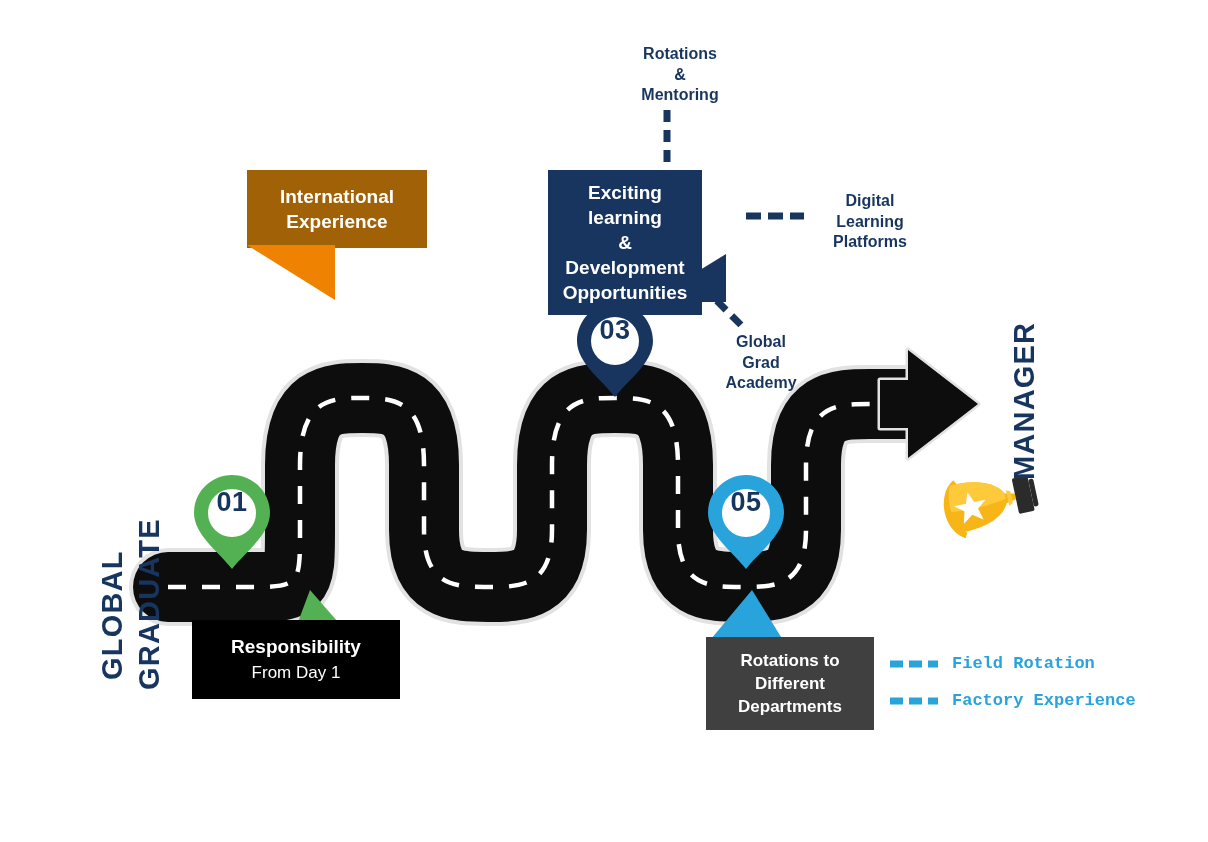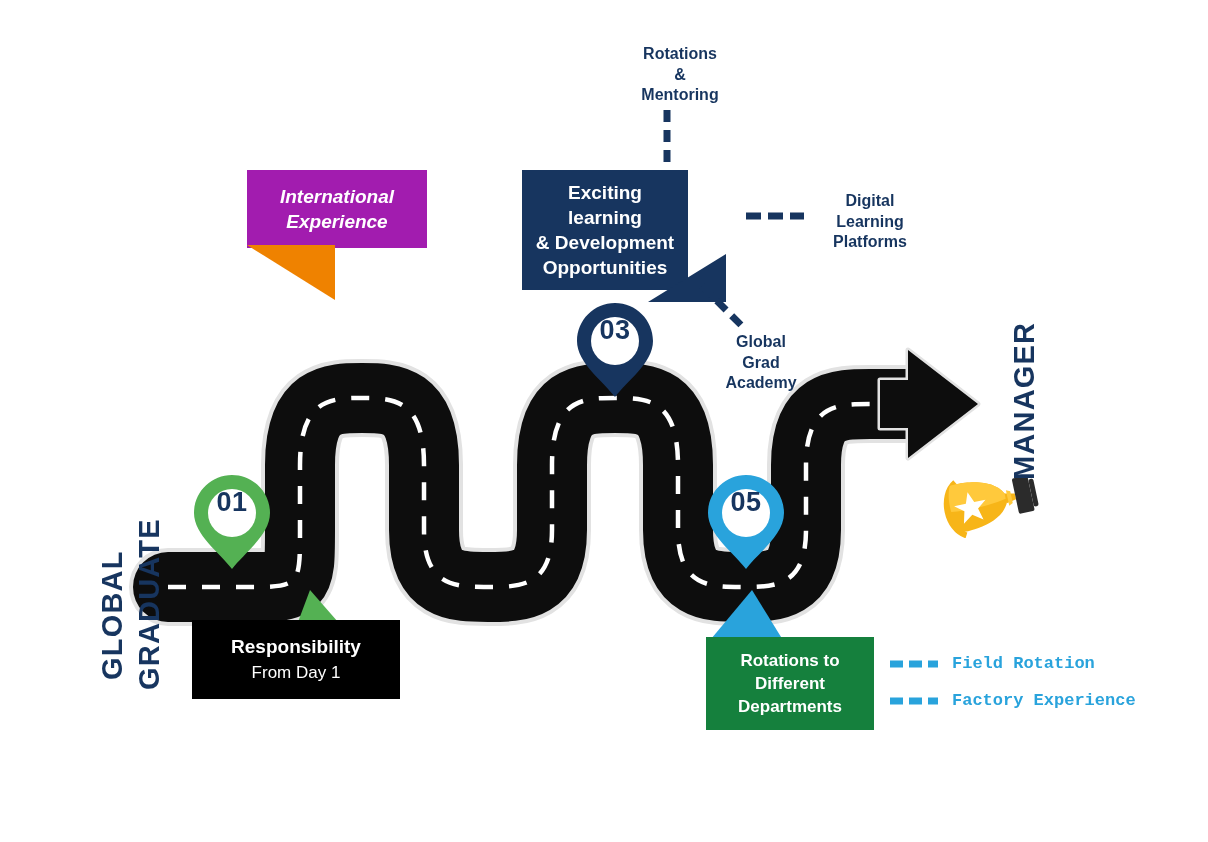--- a/index.html
+++ b/index.html
@@ -177,45 +177,45 @@
   <svg class="abs" style="left:192px; top:590px;" width="180" height="105">
     <polygon points="100,48 118,0 160,48" fill="#54b153"></polygon>
   </svg>
   <div class="callout" style="left:192px; top:620px; width:208px; background:#000000;">
     <div class="body">
       <div class="line1">Responsibility</div>
       <div class="sub">From Day 1</div>
     </div>
   </div>
 
-  <div class="callout" style="left:247px; top:170px; width:180px; background:#a21caf;font-style:italic;">
+  <div class="callout" style="left:247px; top:170px; width:180px; background:#a16207;">
     <div class="body">
       <div class="line1">International</div>
       <div class="line1">Experience</div>
     </div>
   </div>
   <svg class="abs" style="left:247px; top:245px;" width="130" height="80">
     <polygon points="0,0 88,0 88,55" fill="#ef8200"></polygon>
   </svg>
 
-  <div class="callout" style="left:522px; top:170px; width:166px; background:#17355f;">
+  <div class="callout" style="left:548px; top:170px; width:154px; background:#17355f;">
     <div class="body" style="padding:10px 10px;">
       <div class="line1">Exciting learning</div>
       <div class="line1">&amp; Development</div>
       <div class="line1">Opportunities</div>
     </div>
   </div>
   <svg class="abs" style="left:610px; top:254px;" width="140" height="80">
     <polygon points="116,0 116,48 38,48" fill="#17355f"></polygon>
   </svg>
 
   <svg class="abs" style="left:706px; top:590px;" width="180" height="90">
     <polygon points="0,55 46,0 80,55" fill="#29a3dc"></polygon>
   </svg>
-  <div class="callout" style="left:706px; top:637px; width:168px; background:#15803d;">
+  <div class="callout" style="left:706px; top:637px; width:168px; background:#404040;">
     <div class="body" style="padding:12px 10px;">
       <div class="line1" style="font-size:17px; line-height:23px;">Rotations to</div>
       <div class="line1" style="font-size:17px; line-height:23px;">Different</div>
       <div class="line1" style="font-size:17px; line-height:23px;">Departments</div>
     </div>
   </div>
 
   <div class="annot" style="left:600px; top:44px; width:160px;">
     <div>Rotations</div>
     <div>&amp;</div>

